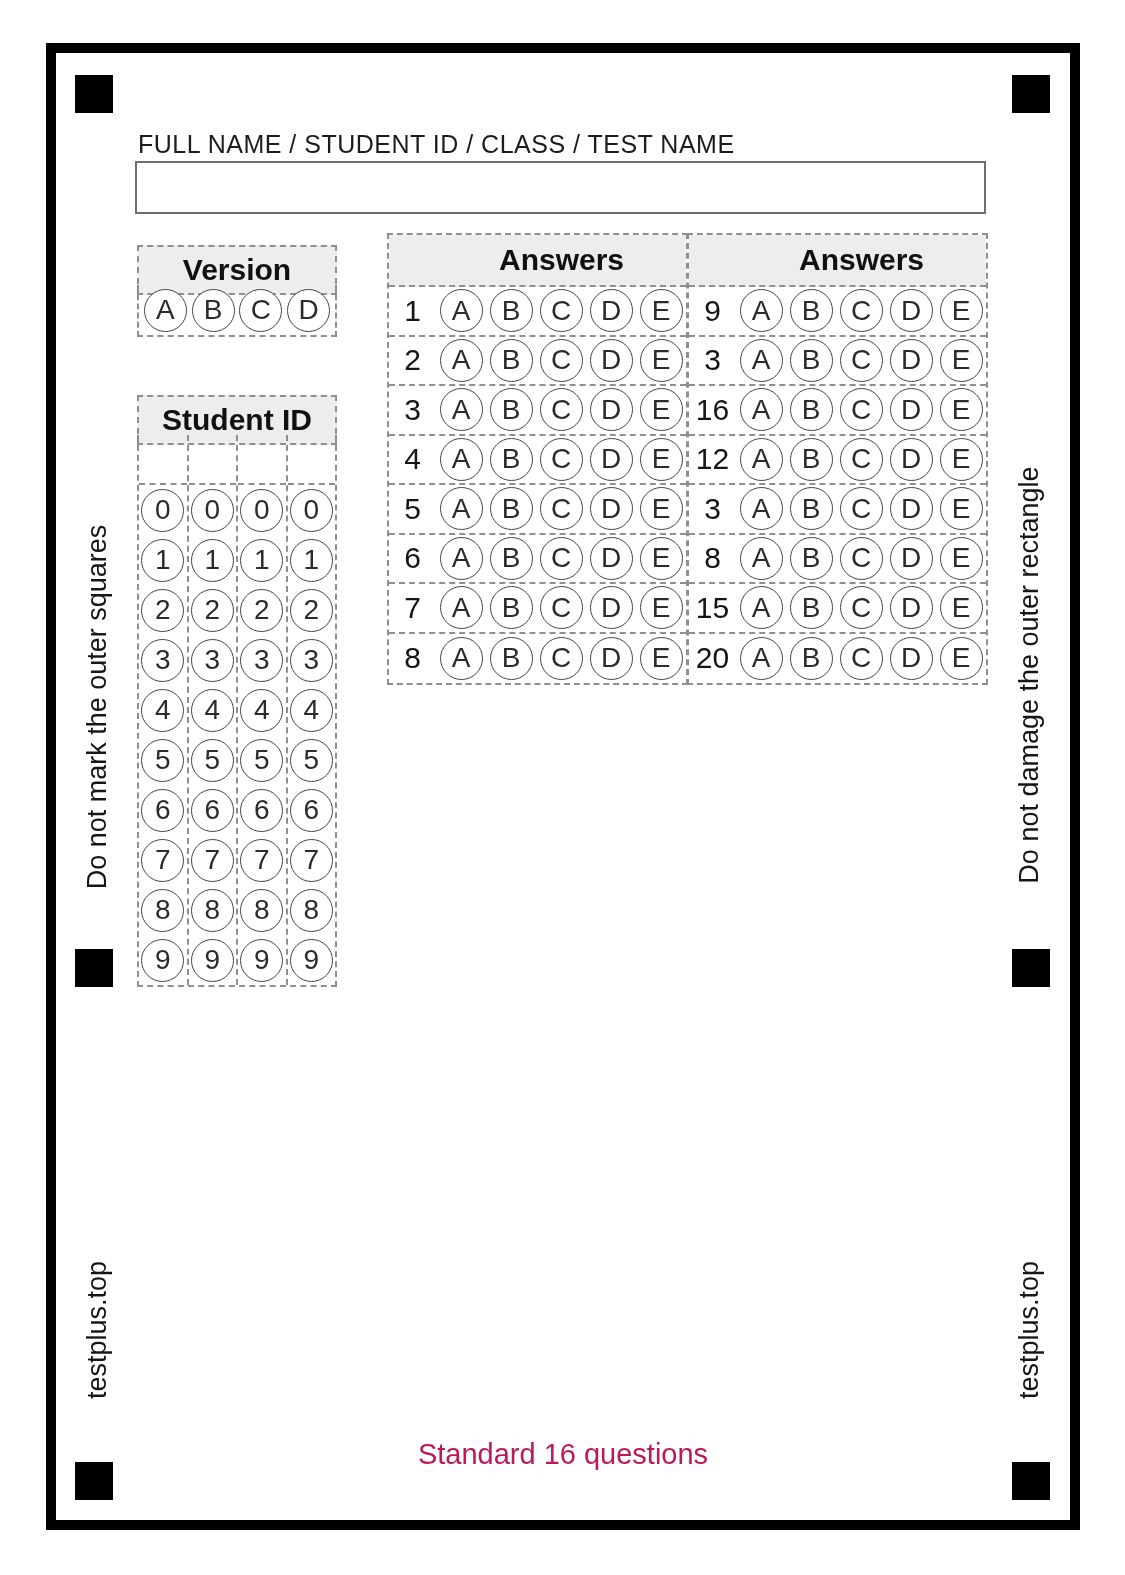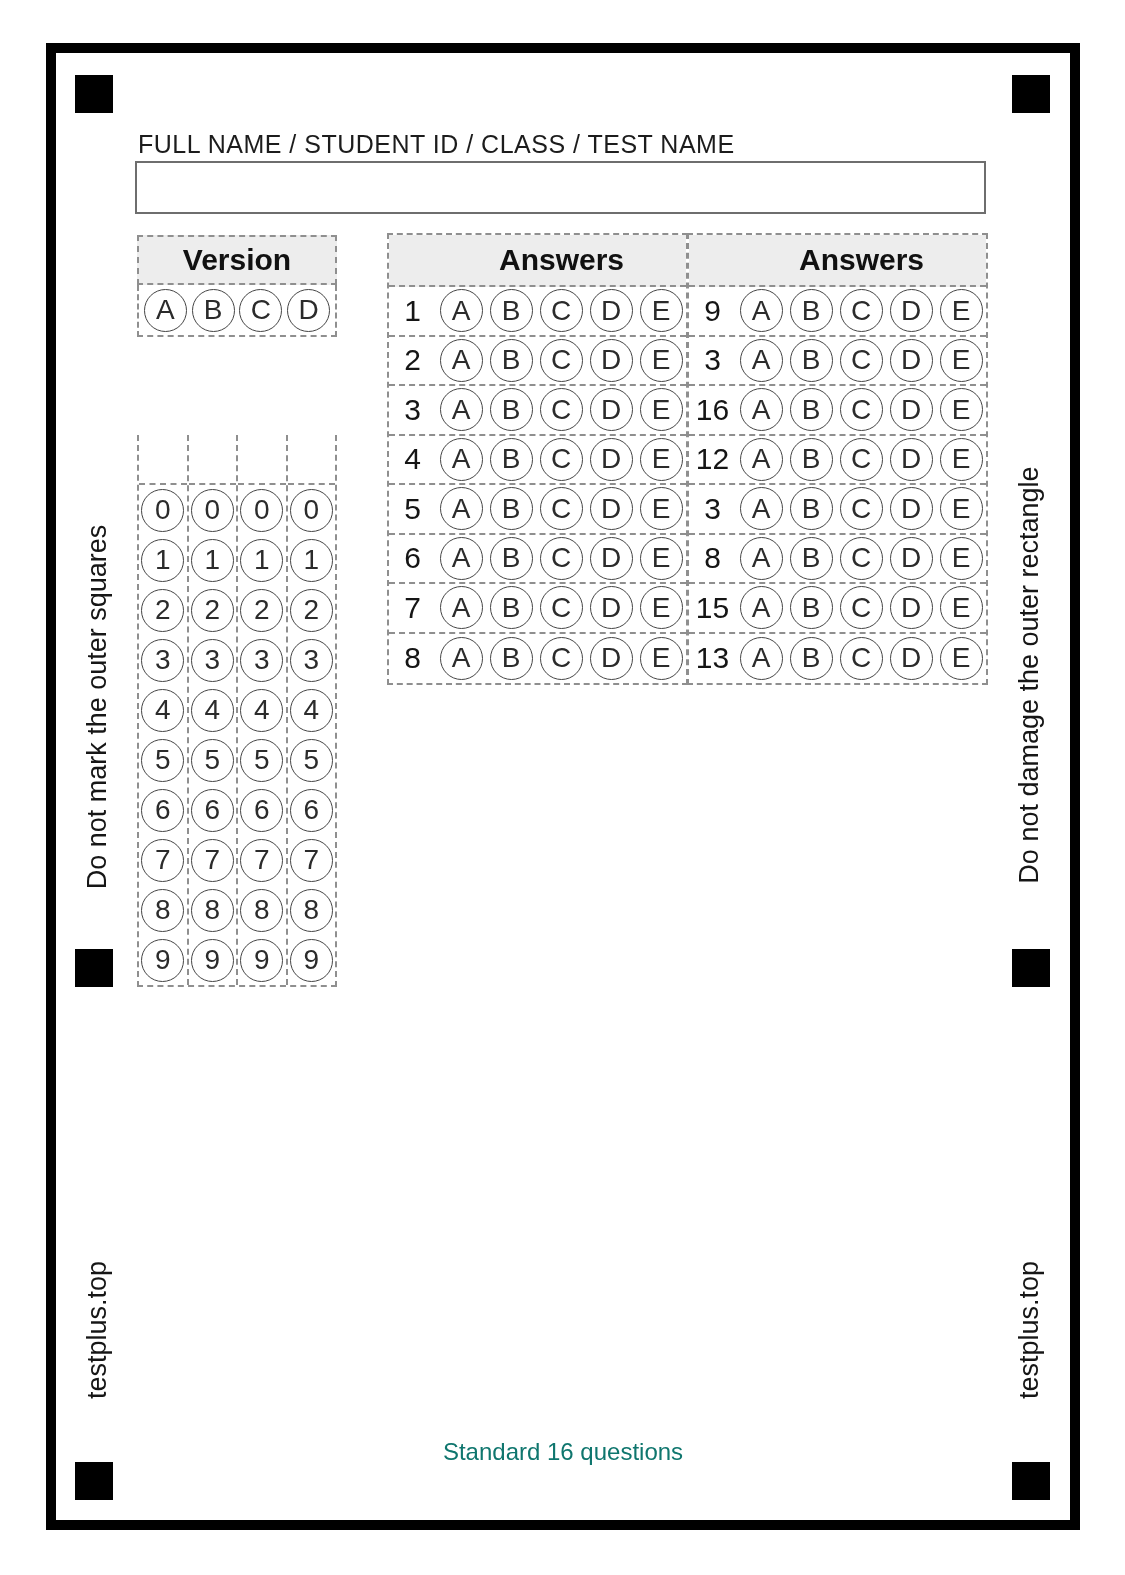--- a/index.html
+++ b/index.html
@@ -19,21 +19,21 @@
   .sq-br { left:1012px; top:1462px; }
 
   .name-label { position:absolute; left:138px; top:130px; font-size:25px; color:#1c1c1c;
                 letter-spacing:0.5px; }
   .name-input { position:absolute; left:135px; top:161px; width:851px; height:53px;
                 border:2px solid #6e6e6e; background:#fff; font-size:24px; padding:0 10px;
                 font-family:"Liberation Sans", sans-serif; }
 
   .sec-header { position:absolute; height:52px; background:#ededed;
                 border:2px dashed #8f8f8f; display:flex; align-items:center; justify-content:center;
-                font-weight:700; font-size:30px; color:#111; }
+                font-weight:700; font-size:30px; color:#111;margin-top:10px; }
   .version-header { left:137px; top:235px; width:200px; height:50px; }
   .sid-header { left:137px; top:385px; width:200px; height:50px; }
 
   .version-bubbles { position:absolute; left:137px; top:285px; width:200px; height:52px;
                      border:2px dashed #8f8f8f; border-top:none;
                      display:flex; align-items:center; justify-content:space-evenly; }
 
   .bubble { width:43px; height:43px; border:1.5px solid #454545; border-radius:50%;
             display:flex; align-items:center; justify-content:center;
             font-size:28px; font-weight:300; color:#2b2b2b; line-height:1; background:#fff; }
@@ -58,21 +58,21 @@
   .acell { width:50px; display:flex; align-items:center; justify-content:center; }
 
   .v-note { position:absolute; white-space:nowrap; font-size:27px; color:#161616;
             transform:translate(-50%,-50%) rotate(-90deg); }
   .note-left  { left:97px;   top:707px; }
   .note-right { left:1029px; top:675px; }
   .site-left  { left:97px;   top:1330px; }
   .site-right { left:1029px; top:1330px; }
 
   .footer-note { position:absolute; left:46px; top:1438px; width:1034px; text-align:center;
-                 font-size:24px; color:#0f766e; }
+                 font-size:29px; color:#be185d; }
 </style>
 </head>
 <body>
 
 <div class="sheet">
 
   <div class="frame"></div>
 
   <div class="reg-sq sq-tl"></div>
   <div class="reg-sq sq-tr"></div>
@@ -85,20 +85,21 @@
   <input class="name-input" type="text" value="" style="">
 
   <div class="sec-header version-header">Version</div>
   <div class="version-bubbles">
       <div class="bubble">A</div>
       <div class="bubble">B</div>
       <div class="bubble">C</div>
       <div class="bubble">D</div>
     </div>
 
+  <div class="sec-header sid-header">Student ID</div>
   <div class="sid-grid">
       <div class="sid-col">
         <div class="sid-empty"></div>
         <div class="sid-cell">
           <div class="bubble">0</div>
         </div>
         <div class="sid-cell">
           <div class="bubble">1</div>
         </div>
         <div class="sid-cell">
@@ -500,21 +501,21 @@
             <div class="bubble">C</div>
           </div>
           <div class="acell">
             <div class="bubble">D</div>
           </div>
           <div class="acell">
             <div class="bubble">E</div>
           </div>
         </div>
         <div class="arow last">
-          <div class="qnum">13</div>
+          <div class="qnum">20</div>
           <div class="acell">
             <div class="bubble">A</div>
           </div>
           <div class="acell">
             <div class="bubble">B</div>
           </div>
           <div class="acell">
             <div class="bubble">C</div>
           </div>
           <div class="acell">

